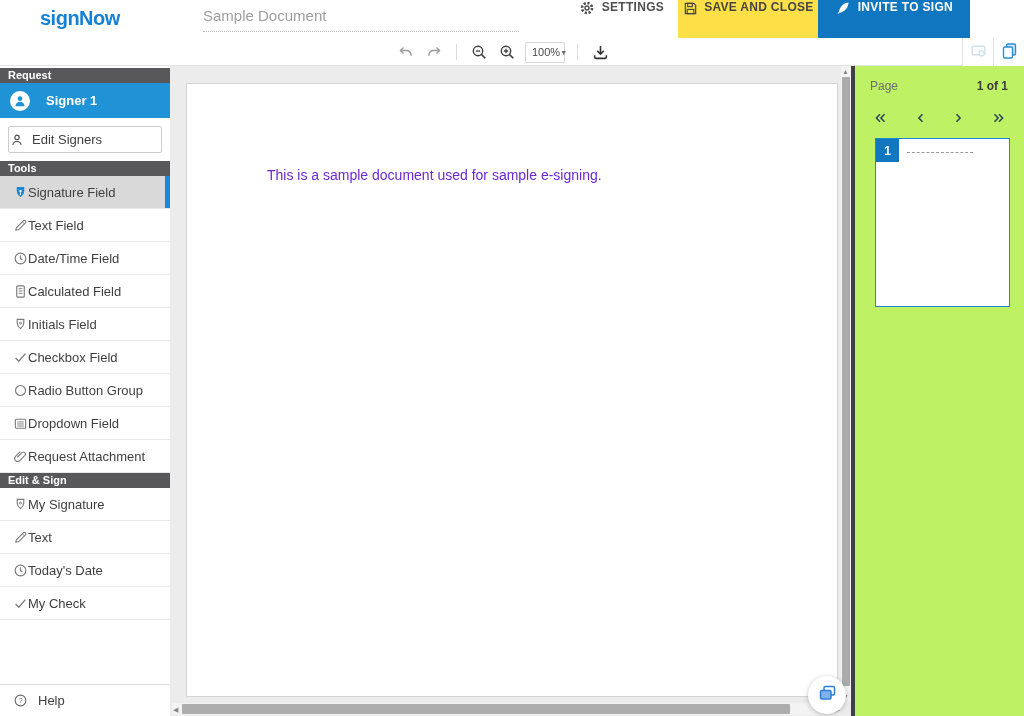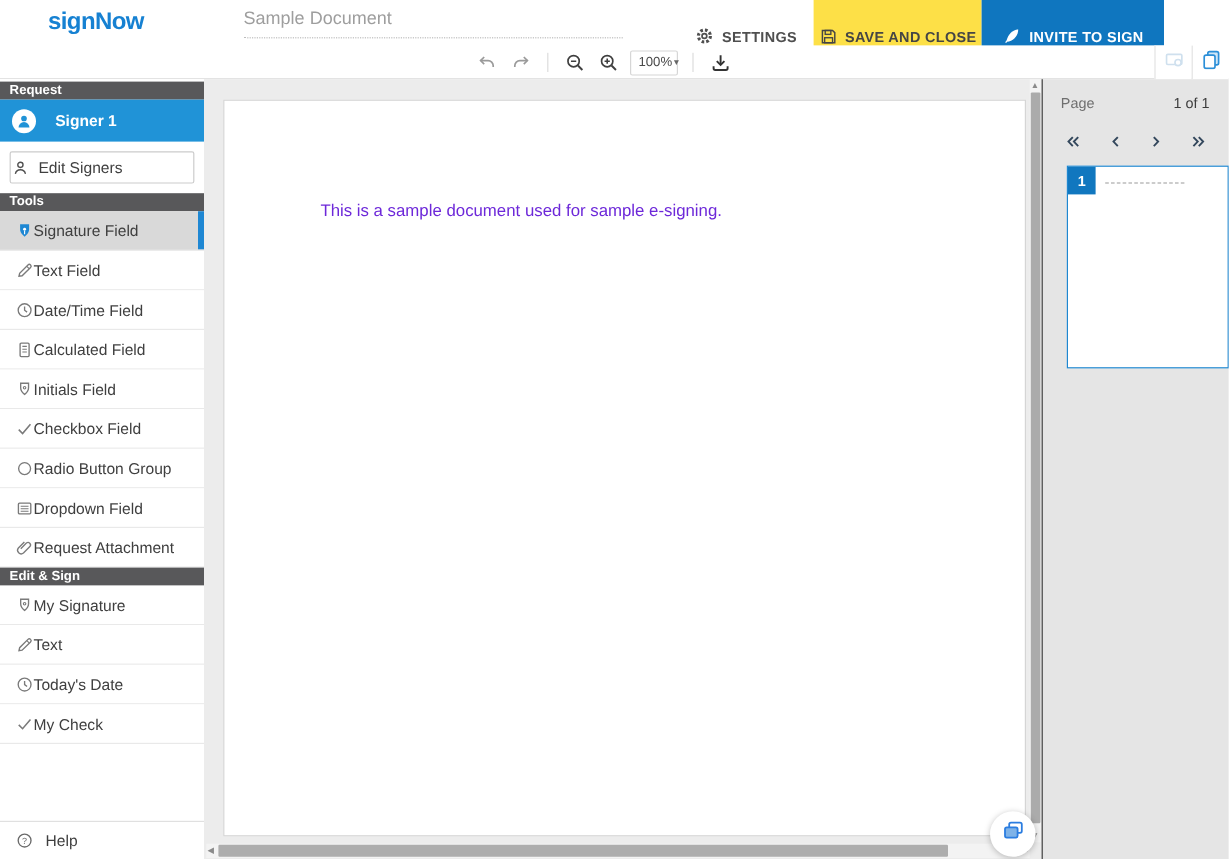--- a/index.html
+++ b/index.html
@@ -5,21 +5,21 @@
   * { margin:0; padding:0; box-sizing:border-box; }
   html,body { width:1024px; height:716px; font-family:"Liberation Sans", sans-serif; background:#fff; overflow:hidden; }
   .app { position:relative; width:1024px; height:716px; }
 
   
   .topbar { position:relative; height:38px; background:#fff; }
   .logo { position:absolute; left:40px; top:7px; font-size:20px; font-weight:bold; color:#1681d2; letter-spacing:-0.5px; }
   .doc-title { position:absolute; left:203px; top:7px; width:316px; font-size:15px; color:#9e9e9e;
                padding-bottom:7px; border-bottom:1px dotted #bcbcbc; }
   .topbar-actions { position:absolute; right:54px; top:0; height:38px; display:flex; align-items:stretch; }
-  .tb-btn { display:flex; align-items:flex-end; gap:7px; border:none; cursor:pointer; font-size:12px; font-weight:bold;
+  .tb-btn { display:flex; align-items:flex-start; gap:7px; border:none; cursor:pointer; font-size:12px; font-weight:bold;
             font-family:"Liberation Sans", sans-serif; letter-spacing:.3px; }
   .btn-settings { background:#fff; color:#4f4f4f; padding:0 14px; }
   .btn-save { background:#fde047; color:#454545; padding:0 4px;gap:6px; }
   .btn-invite { background:#0f76bf; color:#fff; padding:0 17px; }
 
   
   .toolbar { position:relative; height:28px; background:#fff; border-bottom:1px solid #e3e3e3; }
   .toolbar-center { position:absolute; left:392px; top:0; height:28px; display:flex; align-items:center; }
   .t-icon { display:flex; align-items:center; justify-content:center; width:28px; height:26px; background:none; border:none; cursor:pointer; }
   .t-sep { width:1px; height:16px; background:#dcdcdc; margin:0 8px; }
@@ -57,24 +57,24 @@
   .vthumb { position:absolute; left:1px; right:1px; top:11px; bottom:16px; background:#ababab; border-radius:1px; }
   .scroll-arrow { position:absolute; color:#8a8a8a; font-size:7px; line-height:7px; cursor:pointer; }
   .v-up { top:2px; left:1px; } .v-down { bottom:2px; left:1px; }
   .hscroll { position:absolute; left:2px; right:10px; bottom:1px; height:12px; background:#f3f3f3; }
   .hthumb { position:absolute; top:1px; bottom:1px; left:10px; width:608px; background:#adadad; border-radius:1px; }
   .h-left { left:1px; top:3px; } .h-right { right:1px; top:3px; }
   .chat-fab { position:absolute; right:5px; bottom:2px; width:38px; height:38px; border-radius:50%; background:#fff;
               box-shadow:0 1px 5px rgba(0,0,0,.25); display:flex; align-items:center; justify-content:center; cursor:pointer; }
 
   
-  .pages-panel { width:156px; flex:none; background:#e5e5e5; border-left:1px solid #404040; position:relative; }
+  .pages-panel { width:173px; flex:none; background:#bef264; border-left:4px solid #404040; position:relative; }
   .panel-head { display:flex; justify-content:space-between; padding:13px 16px 0 15px; }
   .panel-head .pg-label { font-size:12px; color:#6f6f6f; }
-  .panel-head .pg-count { font-size:12px; color:#3d3d3d; font-weight:normal;margin-left:18px; }
+  .panel-head .pg-count { font-size:12px; color:#3d3d3d; font-weight:bold;margin-left:18px; }
   .panel-nav { display:flex; justify-content:space-between; align-items:center; padding:16px 16px 0 16px; }
   .nav-btn { background:none; border:none; cursor:pointer; display:flex; align-items:center; justify-content:center; padding:2px; }
   .thumb { position:absolute; left:20px; top:72px; width:135px; height:169px; background:#fff; border:1px solid #1e87d0; cursor:pointer; }
   .thumb-badge { position:absolute; left:0; top:0; width:23px; height:23px; background:#1177bf; color:#fff; font-size:12px;
                  font-weight:bold; display:flex; align-items:center; justify-content:center; }
   .thumb-dash { position:absolute; top:13px; left:31px; width:66px; border-top:1px dashed #9a9a9a; }
 </style>
 </head>
 <body>
 

